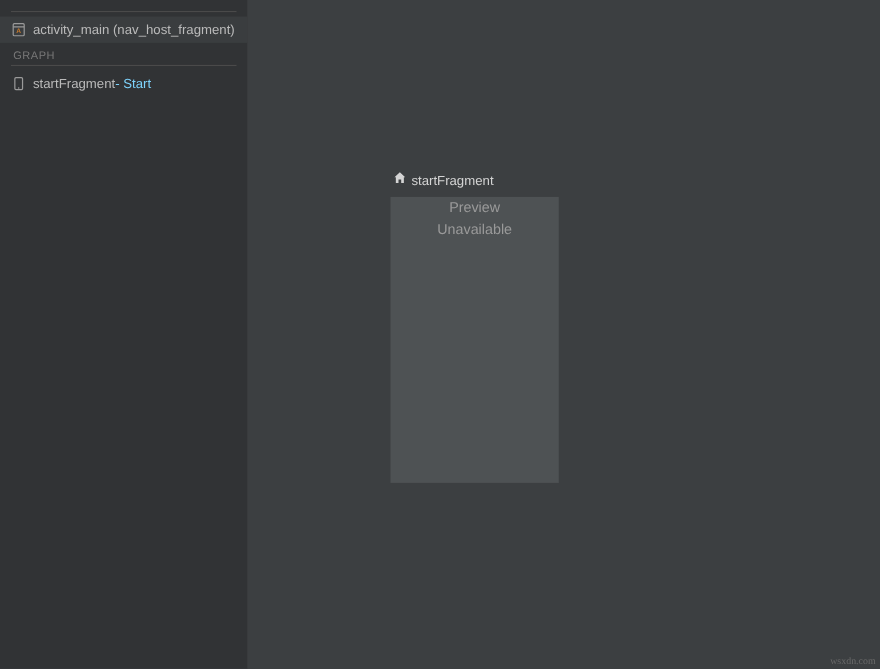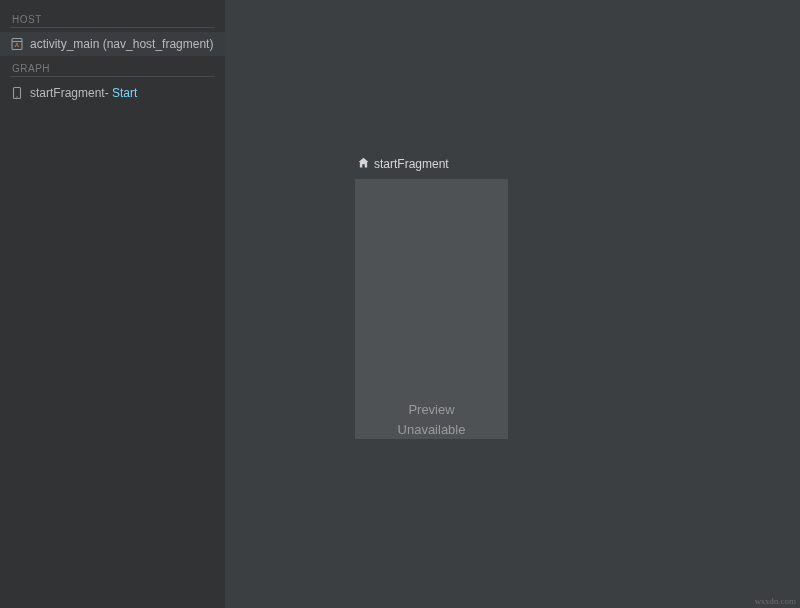--- a/index.html
+++ b/index.html
@@ -81,21 +81,21 @@
       font-size: 12px;
     }
     .home-icon {
       margin-right: 4px;
     }
     .preview-box {
       width: 153px;
       height: 260px;
       background: #4e5254;
       display: flex;
-      align-items: flex-end;
+      align-items: flex-start;
       justify-content: center;
       text-align: center;
     }
     .preview-text {
       color: #9a9a9a;
       font-size: 13px;
       line-height: 1.5;
     }
     .watermark {
       position: absolute;
@@ -103,21 +103,20 @@
       right: 4px;
       font-size: 9px;
       color: #6a6a6a;
       font-family: Liberation Serif, serif;
     }
   </style>
 </head>
 <body>
 
 <div class="sidebar">
-  <div class="section-header">HOST</div>
   <div class="section-divider"></div>
   <div class="sidebar-item selected">
     <span class="sidebar-icon">
       <svg width="14" height="14" viewBox="0 0 14 14">
         <rect x="2" y="1.5" width="10" height="11" rx="1" fill="none" stroke="#9a9a9a" stroke-width="1.1"></rect>
         <line x1="2" y1="4.5" x2="12" y2="4.5" stroke="#9a9a9a" stroke-width="1.1"></line>
         <text x="7" y="10" font-size="6" fill="#c97a2b" text-anchor="middle" font-weight="bold">A</text>
       </svg>
     </span>
     <span class="sidebar-label">activity_main (nav_host_fragment)</span>

